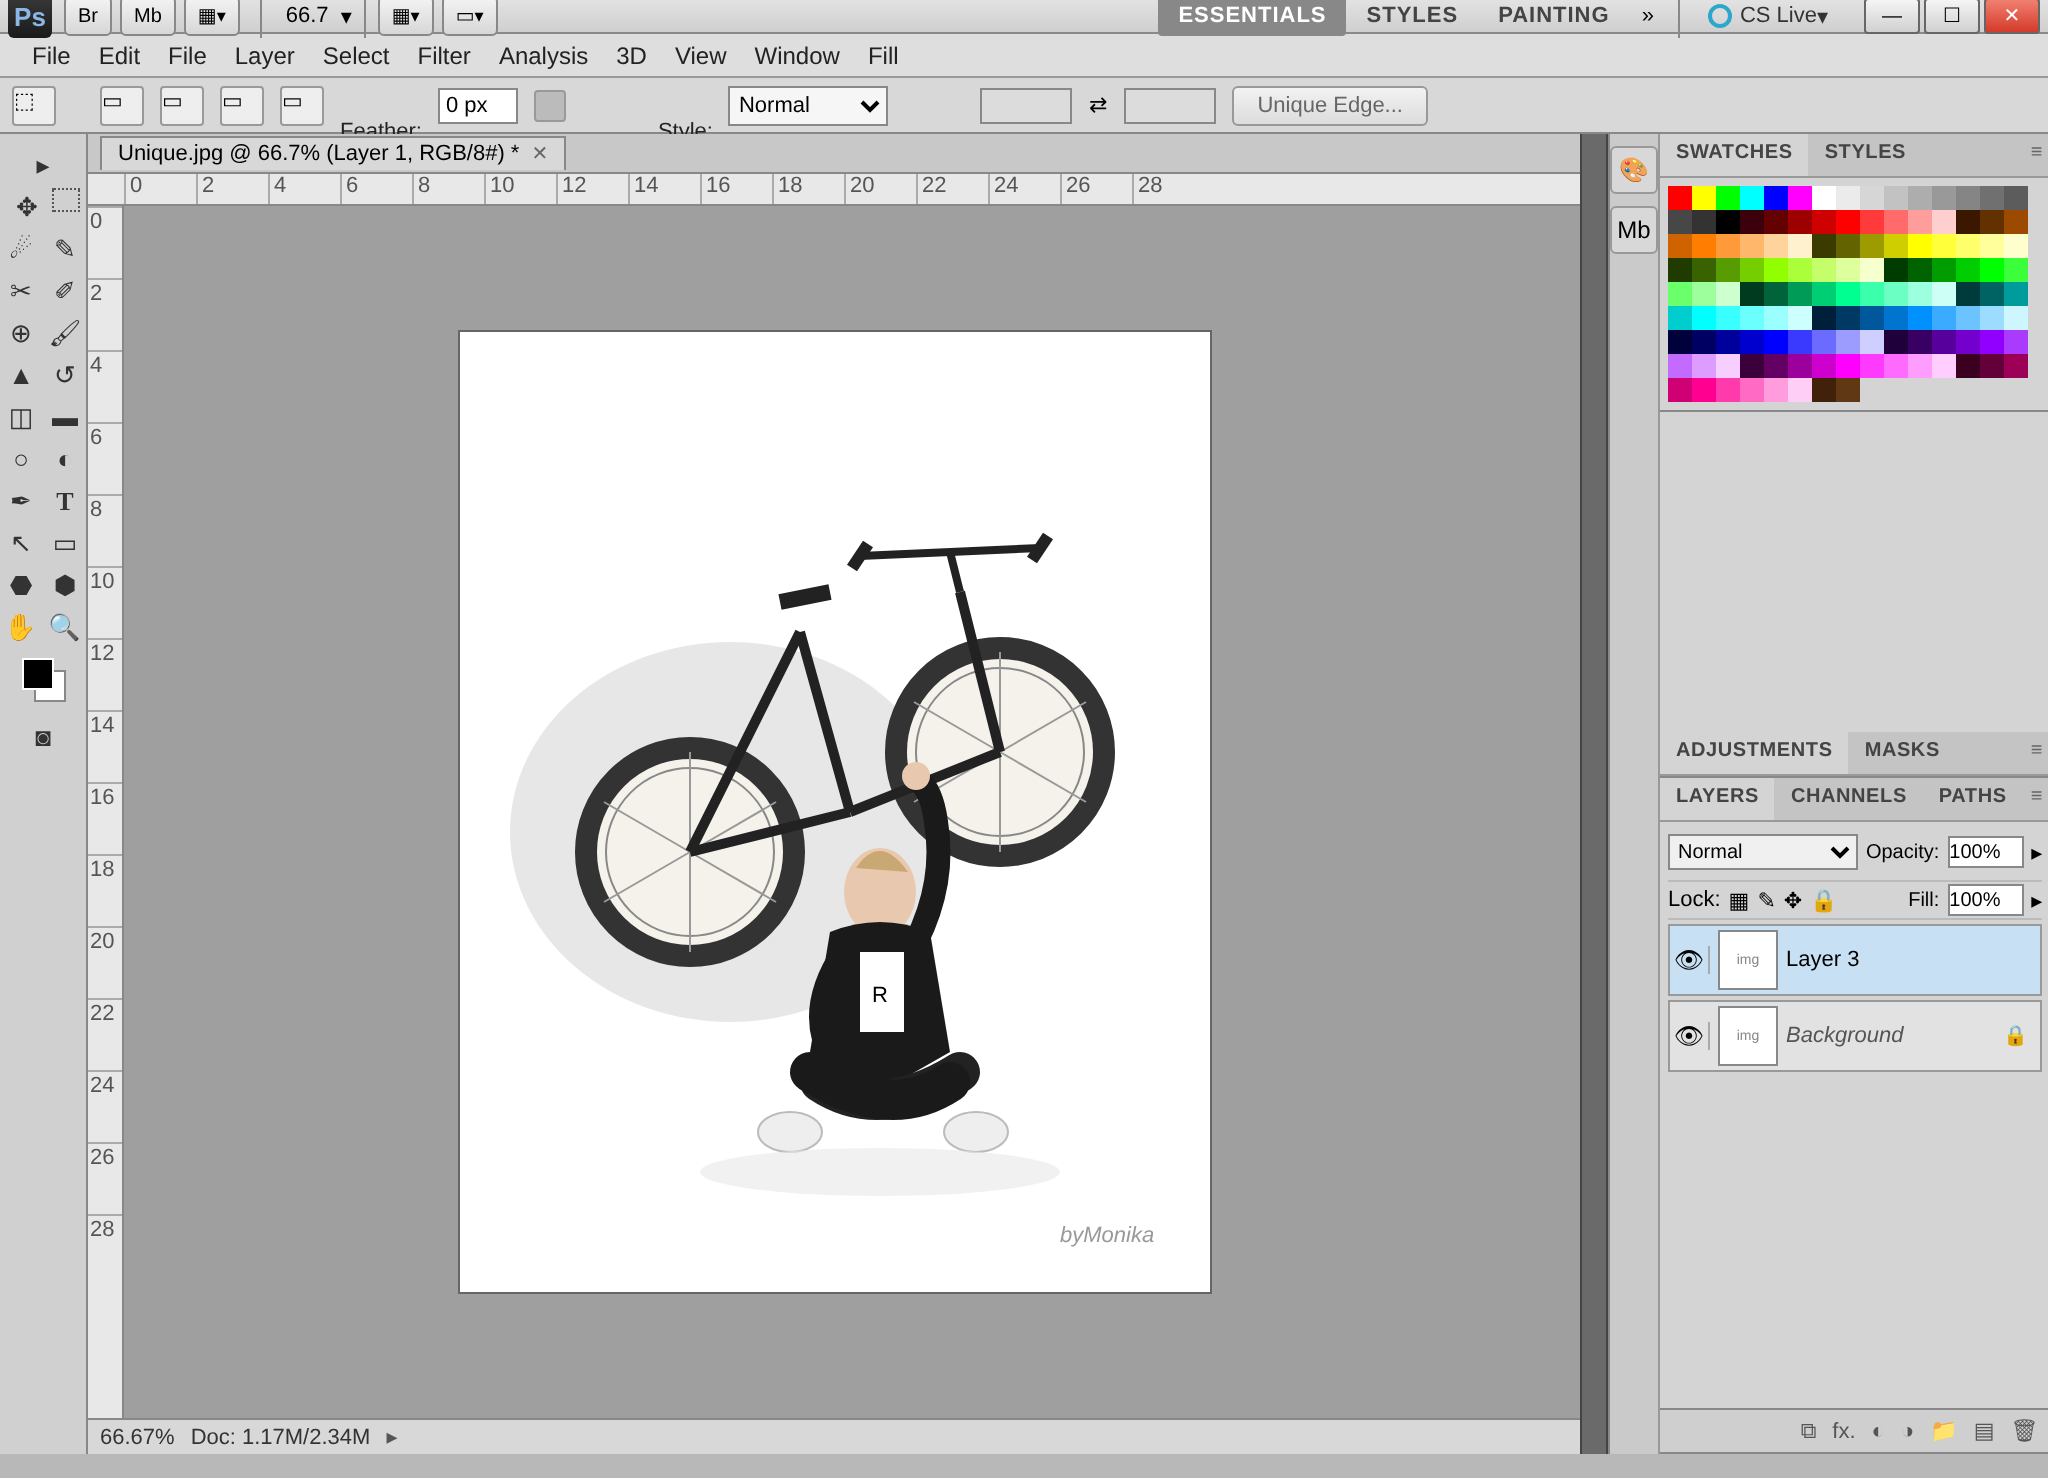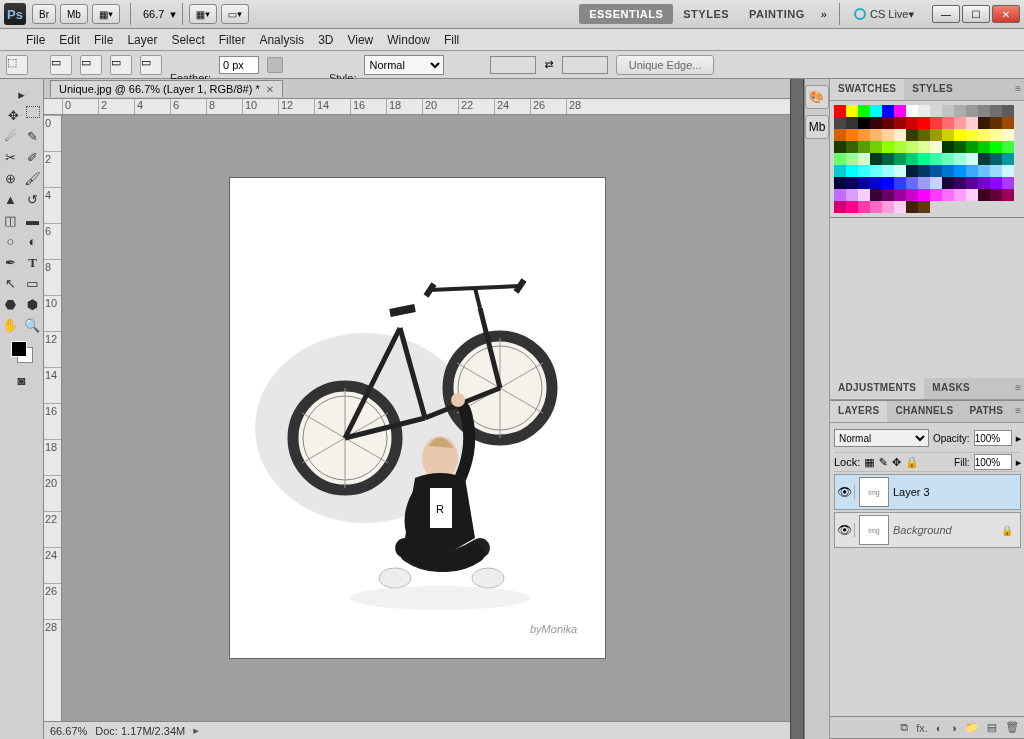--- a/index.html
+++ b/index.html
@@ -1,35 +1,35 @@
 <!DOCTYPE html>
 <html><head>
 <meta charset="utf-8">
 <style>
 * { box-sizing: border-box; margin: 0; padding: 0; font-family: "Segoe UI", Tahoma, sans-serif; font-size: 11px; }
 body { background: #b8b8b8; width: 1024px; height: 739px; overflow: hidden; position: relative; }
 
 
-.titlebar { height: 29px; background: linear-gradient(#e2e2e2,#cfcfcf); display: flex; align-items: center; border-bottom: 1px solid #8a8a8a; padding: 0 4px; }
+.titlebar { height: 17px; background: linear-gradient(#e2e2e2,#cfcfcf); display: flex; align-items: center; border-bottom: 1px solid #8a8a8a; padding: 0 4px; }
 .titlebar .ps-logo { width: 22px; height: 22px; background: linear-gradient(#3a3a3a,#1a1a1a); color:#8bb7e6; font-weight:bold; font-size:13px; display:flex;align-items:center;justify-content:center; border-radius:3px; margin-right:6px;}
 .titlebar .tb-btn { height:20px; padding:0 6px; background:linear-gradient(#f3f3f3,#d7d7d7); border:1px solid #888; border-radius:3px; margin-right:4px; display:flex; align-items:center; font-size:10px; }
 .titlebar .tb-sep { width:1px; height:22px; background:#888; margin:0 6px;}
 .titlebar .zoom { padding:0 6px; }
 .titlebar .drop::after{content:" ▾"; font-size:9px;}
 .titlebar .spacer{flex:1;}
 .titlebar .workspace{padding:4px 10px; font-weight:bold; color:#444; letter-spacing:0.5px; font-size:11px;}
 .titlebar .workspace.active{background:#888;color:#fff; border-radius:2px;}
 .titlebar .winbtns{display:flex; margin-left:8px;}
 .titlebar .winbtn{width:28px;height:18px;border:1px solid #666;background:linear-gradient(#f5f5f5,#d0d0d0);margin-left:2px;border-radius:2px;display:flex;align-items:center;justify-content:center;font-size:10px;}
 .titlebar .winbtn.close{background:linear-gradient(#f08070,#d43a2a);color:#fff;}
 .cslive{display:flex;align-items:center;padding:0 8px;font-size:11px;color:#333;}
 .cslive .dot{width:12px;height:12px;border-radius:50%;border:2px solid #2aa7c9;margin-right:4px;}
 
 
-.menubar{height:22px; background:#dedede; border-bottom:1px solid #999; display:flex; align-items:center; padding:0 26px; gap:14px;}
+.menubar{height:22px; background:#dedede; border-bottom:1px solid #999; display:flex; align-items:center; padding:0 16px; gap:14px;}
 .menubar span{color:#222;font-size:12px;}
 
 
 .optbar{height:28px; background:#d8d8d8; border-bottom:1px solid #888; display:flex; align-items:center; padding:0 6px; gap:8px;}
 .optbar .slot{width:22px;height:20px;border:1px solid #999;background:#eee;border-radius:2px;}
 .optbar label{font-size:11px;color:#222;margin-top:26px;}
 .optbar input[type=text]{width:40px;height:18px;border:1px solid #888;background:#fff;font-size:11px;padding:0 3px;}
 .optbar select{height:20px;border:1px solid #888;background:#f6f6f6;font-size:11px;width:80px;}
 .optbar .swatch{width:46px;height:18px;border:1px solid #888;background:#dcdcdc;}
 .optbar .btn{padding:3px 12px;border:1px solid #999;background:linear-gradient(#f2f2f2,#dcdcdc);border-radius:3px;color:#666;font-size:11px;}

